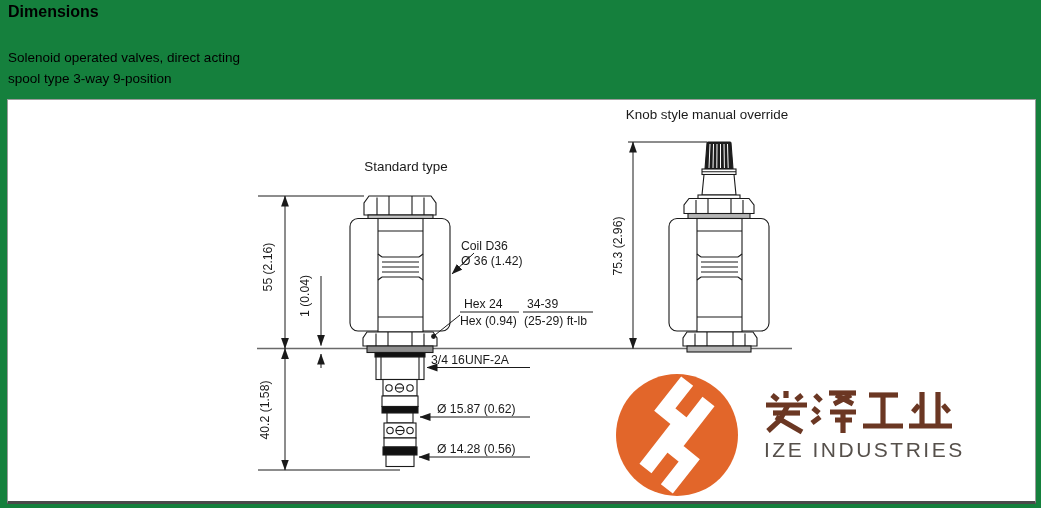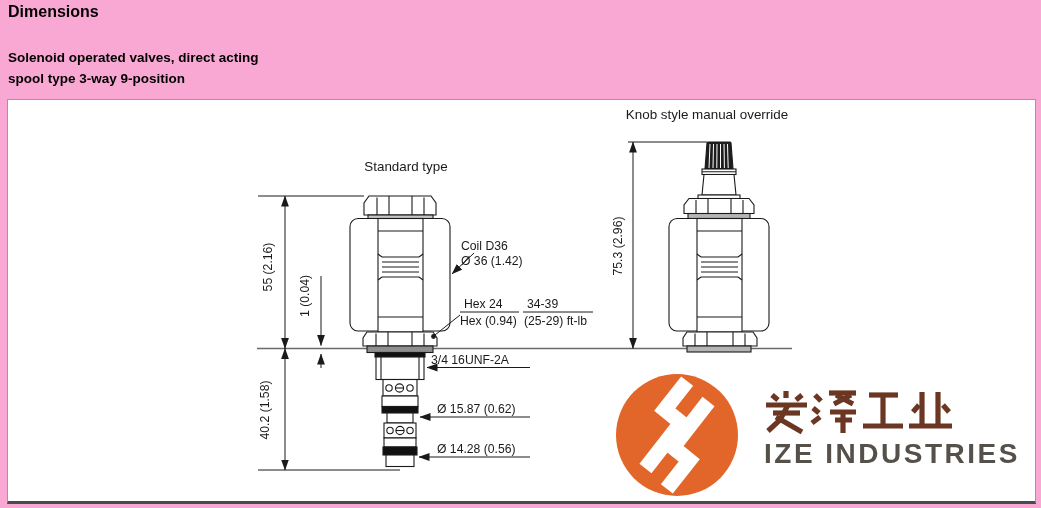--- a/index.html
+++ b/index.html
@@ -1,30 +1,30 @@
 <!DOCTYPE html>
 <html><head>
 <meta charset="utf-8">
 <style>
   html,body{margin:0;padding:0;background:#fff;}
-  .canvas{position:relative;width:1041px;height:508px;background:#f9a8d4;overflow:hidden;
+  .canvas{position:relative;width:1041px;height:508px;background:#15803d;overflow:hidden;
           font-family:"Liberation Sans",sans-serif;color:#000;}
   .hdr{position:absolute;left:8px;top:3px;font-size:16px;font-weight:bold;}
-  .sub{position:absolute;left:8px;font-size:13.5px;font-weight:bold;}
+  .sub{position:absolute;left:8px;font-size:13.5px;font-weight:normal;}
   .sub1{top:50px;} .sub2{top:71px;}
   .dbox{position:absolute;left:7px;top:99px;width:1027px;height:401px;background:#fff;
         border:1px solid #9b9b9b;border-bottom:3px solid #4a4a4a;}
   .draw{position:absolute;left:0;top:0;}
   svg text{font-family:"Liberation Sans",sans-serif;fill:#1a1a1a;font-size:12.2px;}
   svg .ttl{font-size:13.4px;}
   .logo{position:absolute;left:0;top:0;width:100%;height:100%;pointer-events:none;}
   .logo-mark{position:absolute;left:608px;top:274px;}
   .logo-cn{position:absolute;left:755px;top:287px;}
-  .logo-en{position:absolute;left:756px;top:338px;font-size:28px;letter-spacing:2.5px;
-           color:#56504b;font-weight:700;}
+  .logo-en{position:absolute;left:756px;top:338px;font-size:21px;letter-spacing:2.5px;
+           color:#56504b;font-weight:400;}
 </style>
 </head>
 <body>
 
 <div class="canvas">
   <div class="hdr">Dimensions</div>
   <div class="sub sub1">Solenoid operated valves, direct acting</div>
   <div class="sub sub2">spool type 3-way 9-position</div>
 
   <div class="dbox">

